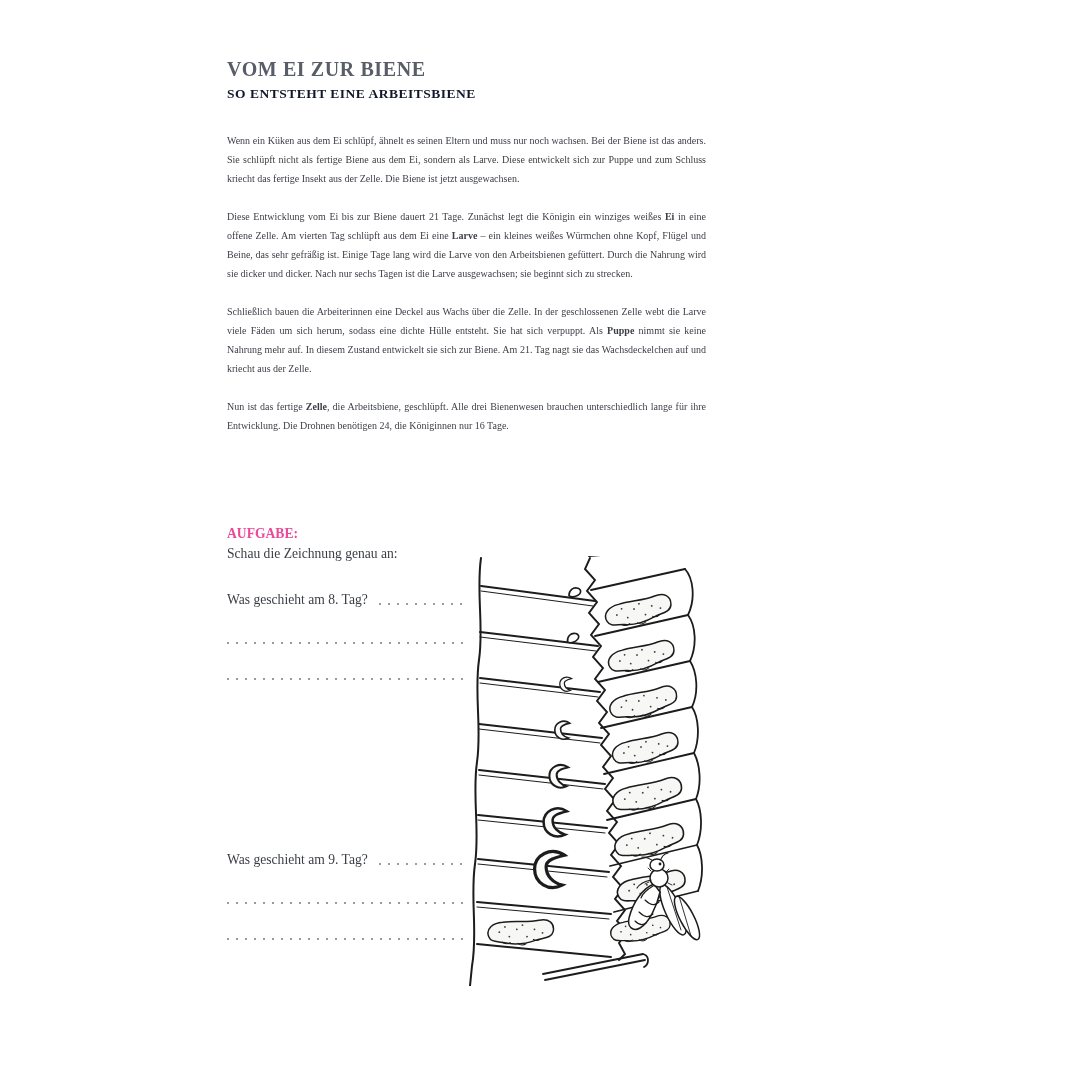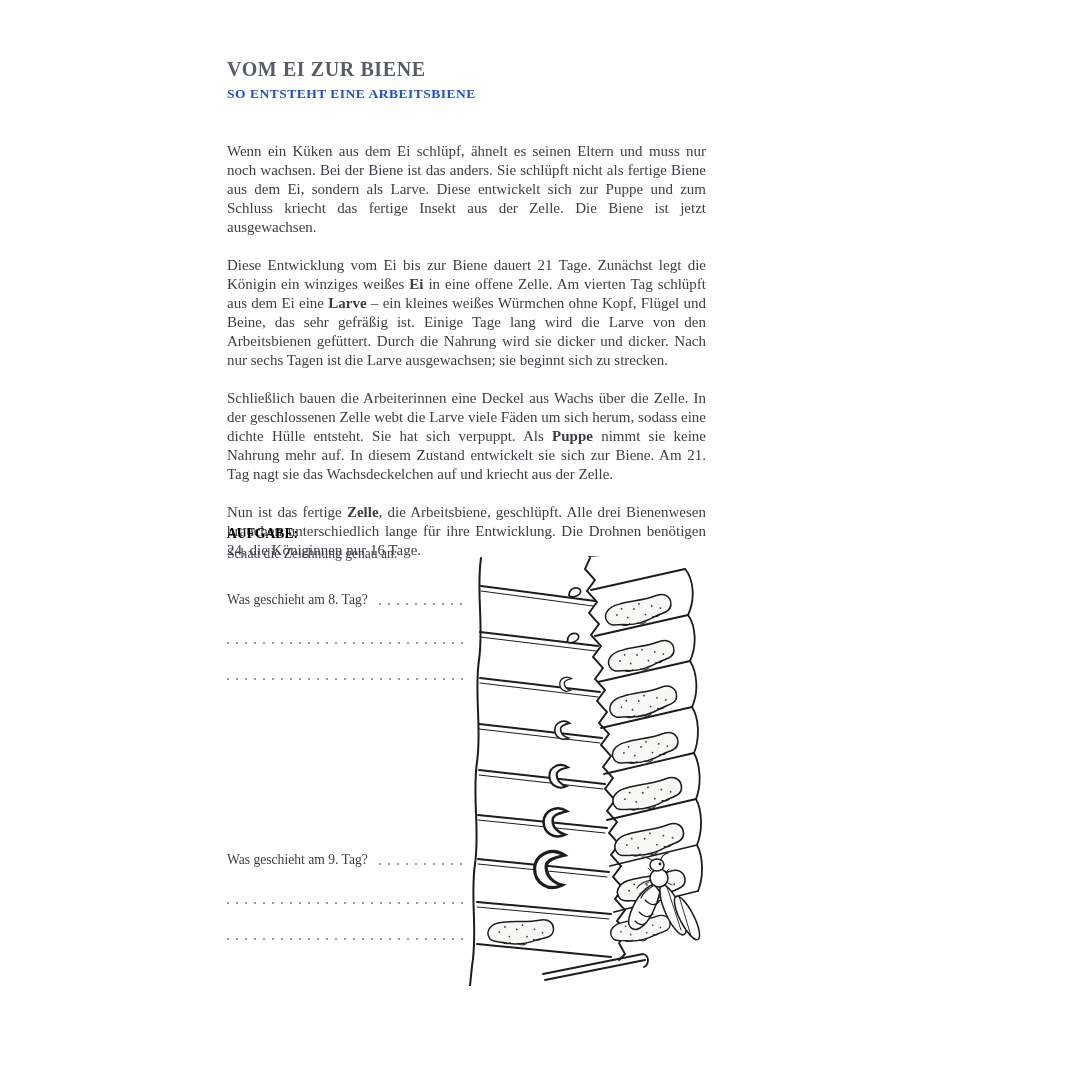--- a/index.html
+++ b/index.html
@@ -6,30 +6,30 @@
   .page{
     position:relative;width:1024px;height:1080px;background:#ffffff;overflow:hidden;
     font-family:Liberation Serif, serif;color:#3b3e45;padding-left:11px;
   }
   .title{
     position:absolute;left:227px;top:58px;margin:0;
     font-size:20px;font-weight:700;letter-spacing:0.6px;color:#585d68;
   }
   .subtitle{
     position:absolute;left:227px;top:86px;margin:0;
-    font-size:13.5px;font-weight:700;letter-spacing:0.5px;color:#1d4ed8;
+    font-size:13.5px;font-weight:700;letter-spacing:0.5px;color:#0f172a;
   }
   .bodytext{
-    position:absolute;left:227px;top:142px;width:479px;
-    font-size:15px;line-height:19px;text-align:justify;
+    position:absolute;left:227px;top:131px;width:479px;
+    font-size:10px;line-height:19px;text-align:justify;
   }
   .bodytext p{margin:0 0 19px 0;}
   .b{font-weight:700;}
   .task{position:absolute;left:227px;top:524px;font-size:13.6px;line-height:20px;}
-  .task .h{font-weight:700;color:#000000;}
+  .task .h{font-weight:700;color:#ec4899;}
   .q{position:absolute;font-size:13.6px;line-height:16px;}
   .q-left{left:227px;width:241px;}
   .qrow{display:flex;}
   .dotfill{flex:1;display:flex;align-items:flex-end;padding-bottom:3px;margin-left:11px;}
   .dotfill .dots{width:100%;}
   .dots{
     height:2px;
     background:repeating-linear-gradient(to right,#959baa 0 2px,transparent 2px 9px);
   }
   .ans{margin-top:34px;}

